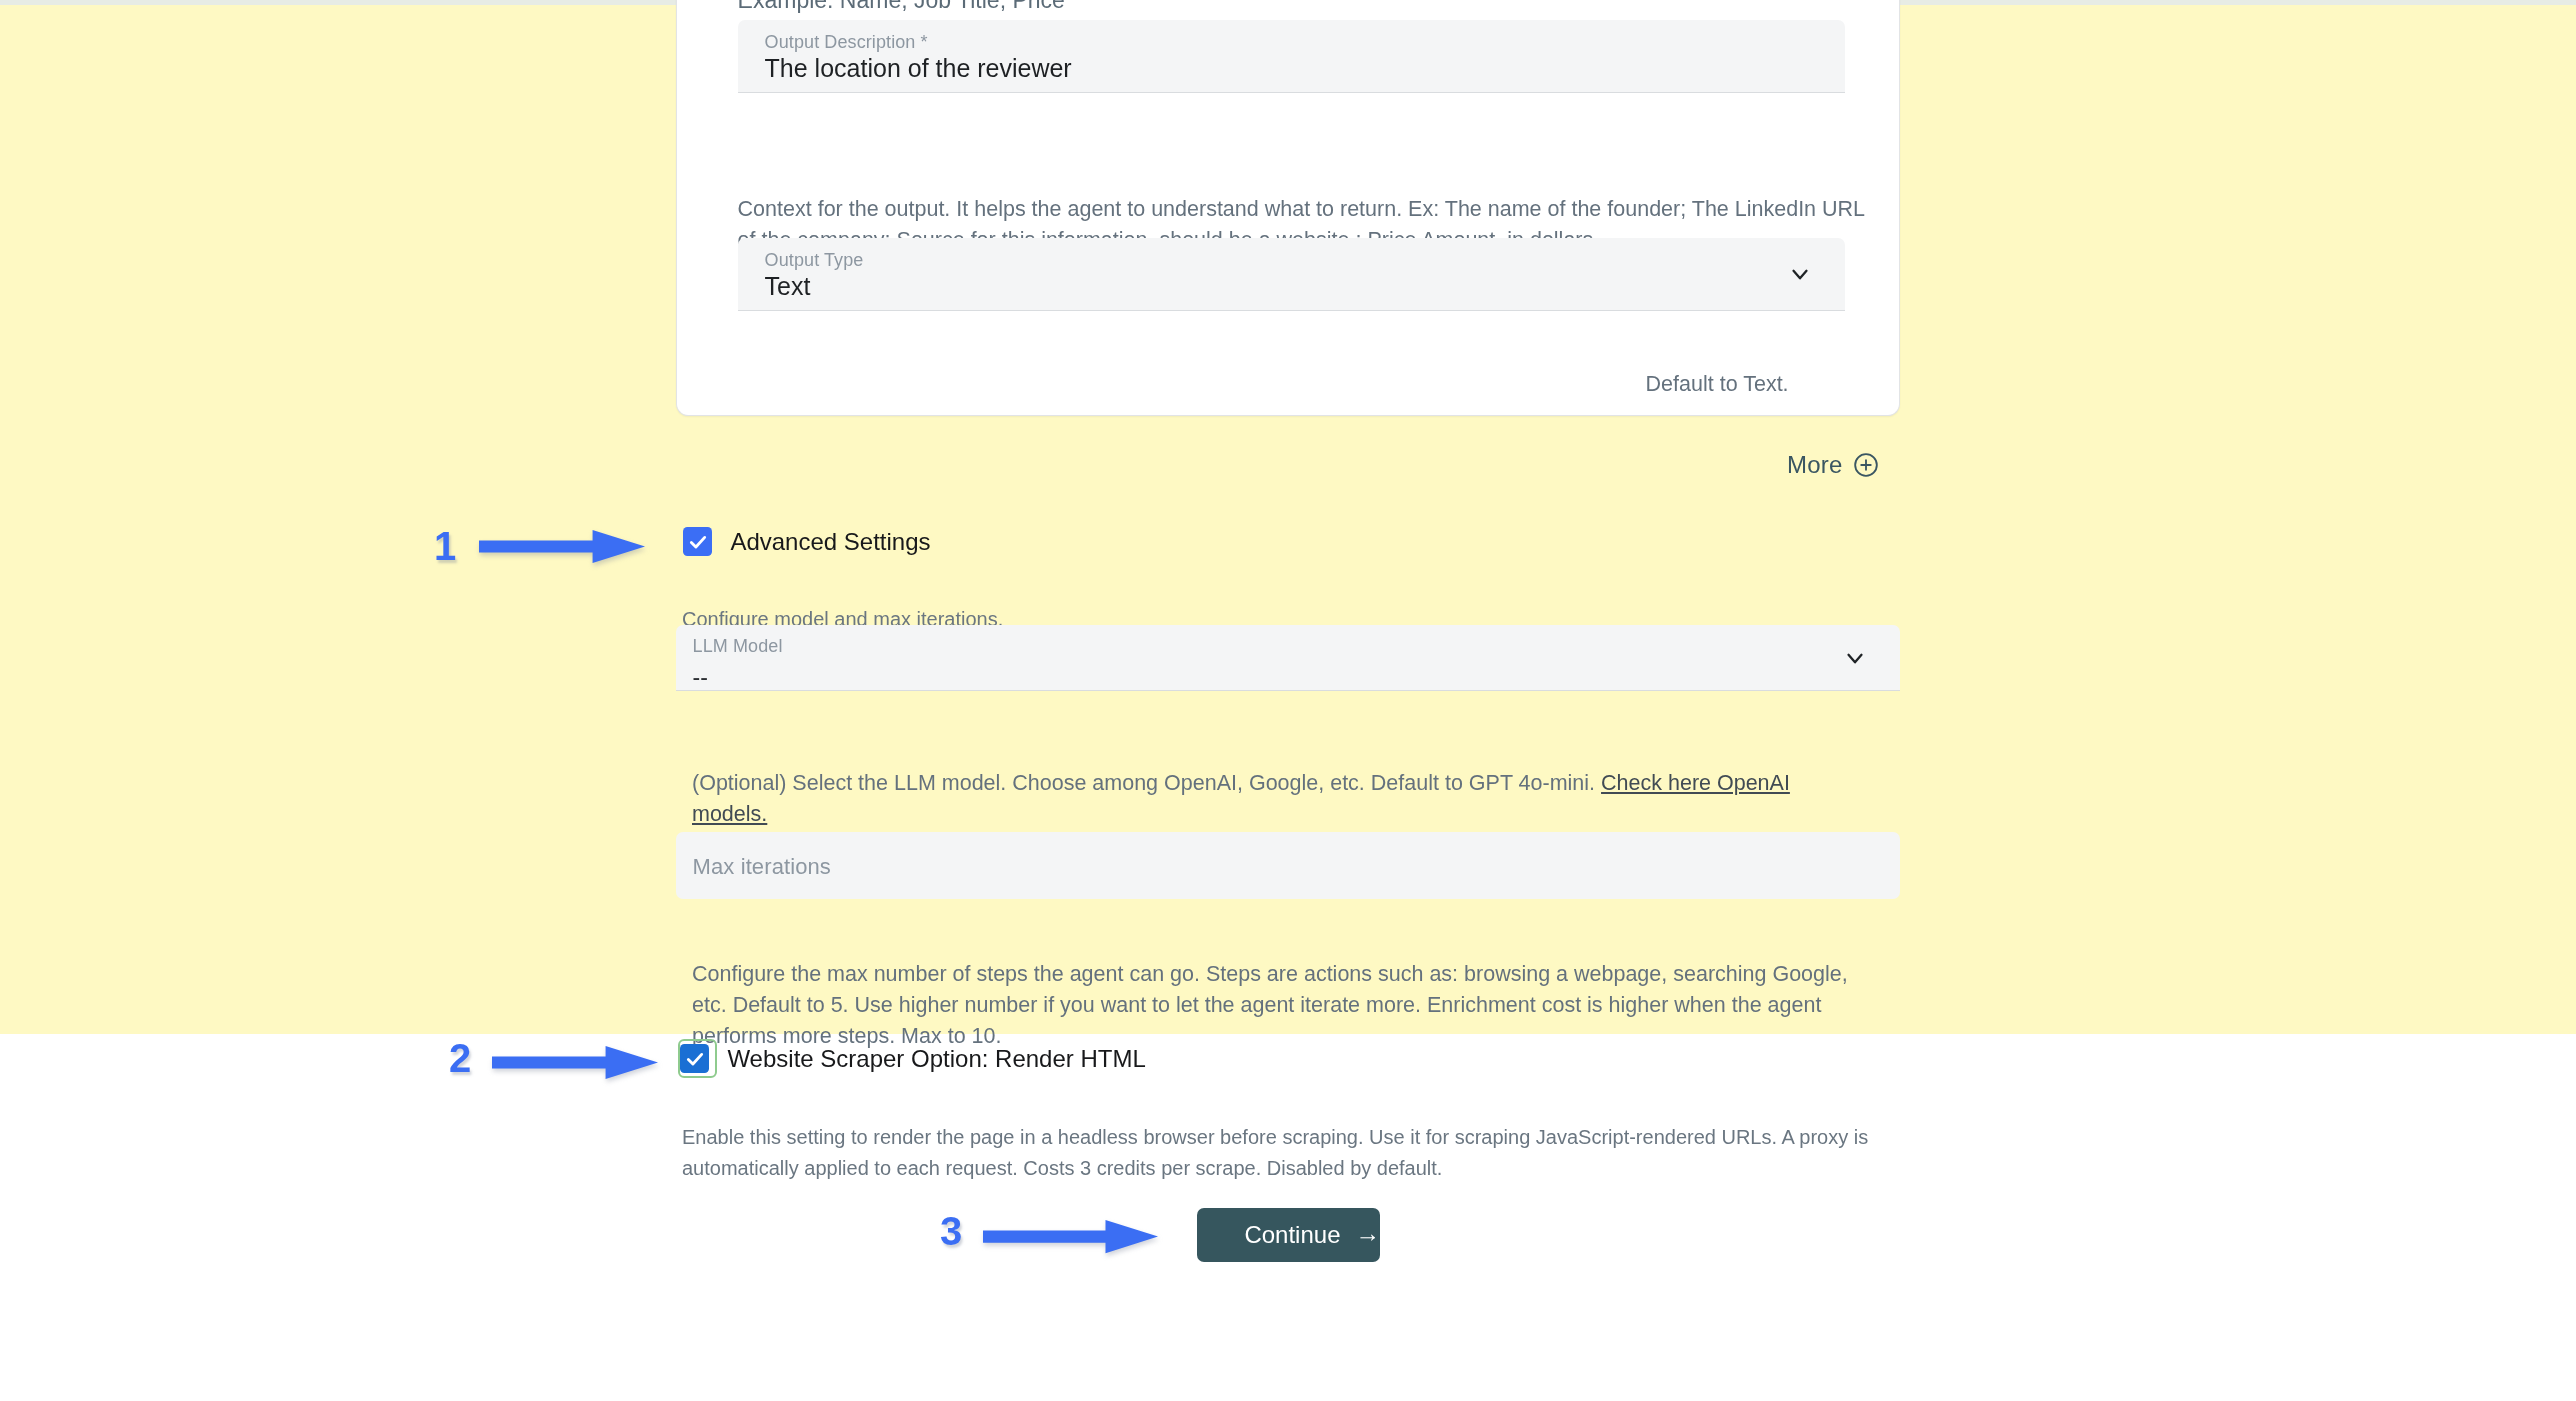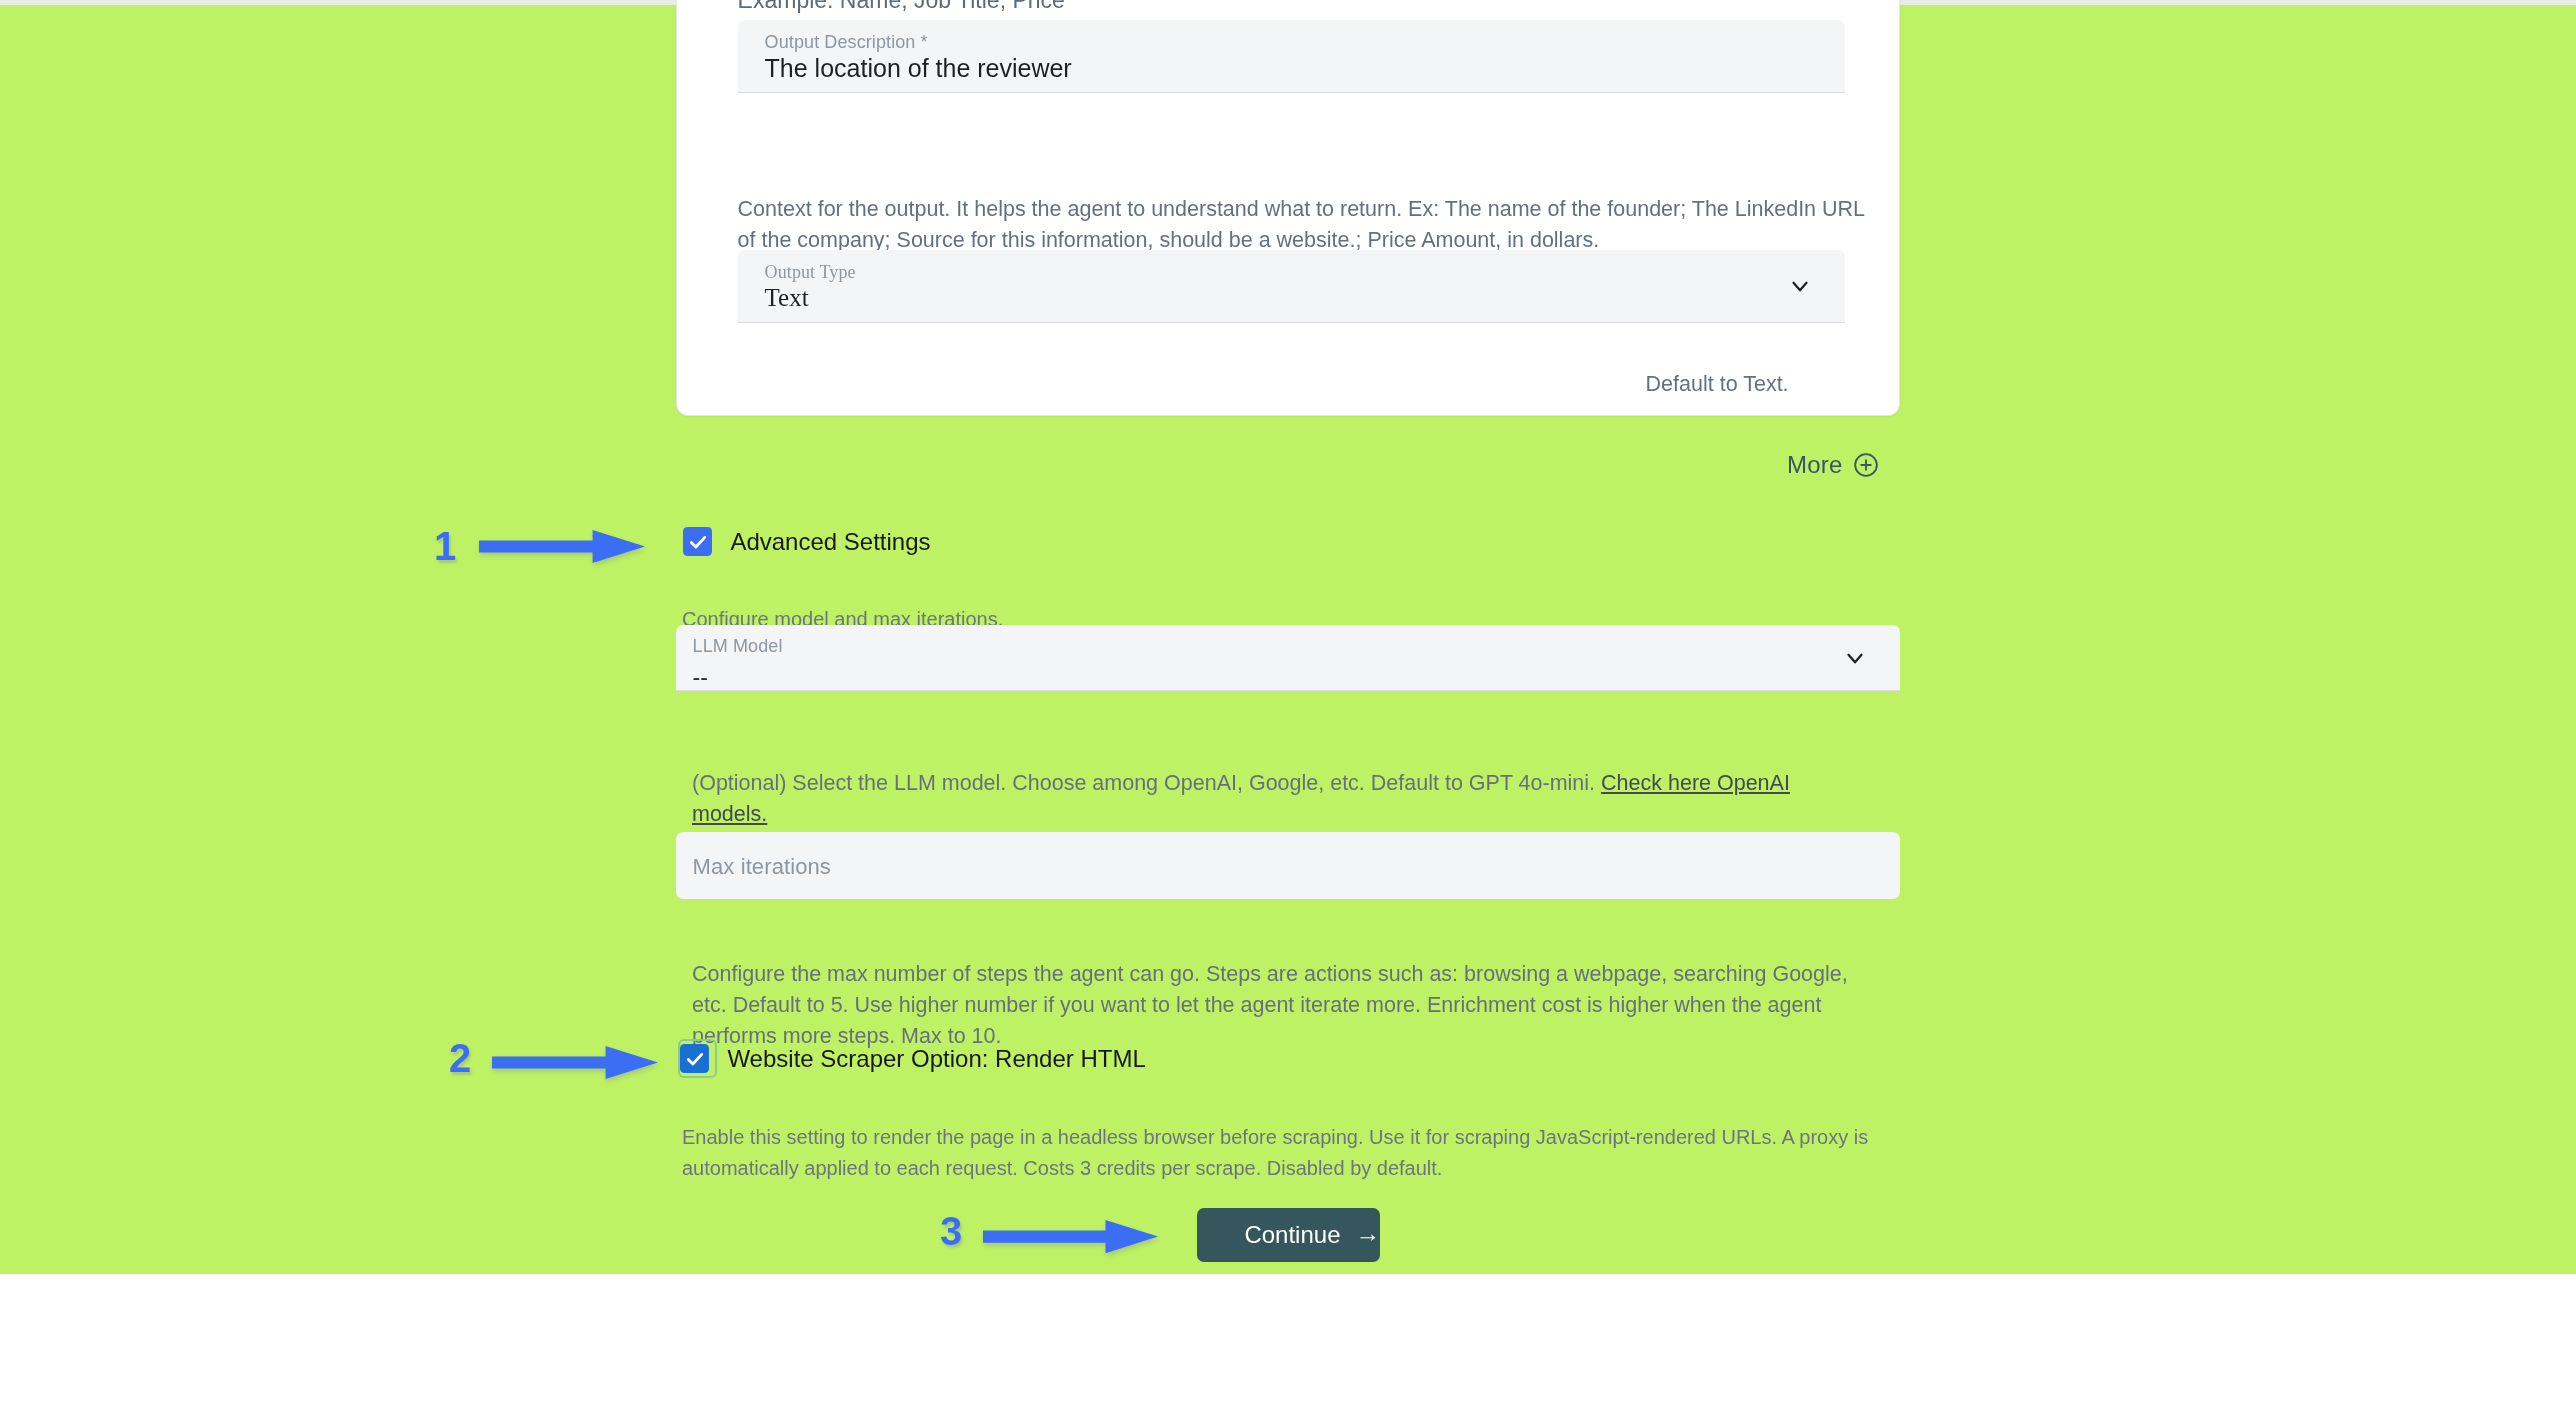--- a/index.html
+++ b/index.html
@@ -8,22 +8,22 @@
     width: 2576px;
     height: 1402px;
     background: #ffffff;
     font-family: "Liberation Sans", sans-serif;
     overflow: hidden;
   }
 
   #page {
     position: relative;
     width: 2576px;
-    height: 1274px;
-    background: #bef264;
+    height: 1034px;
+    background: #fef9c3;
   }
 
   
   .top-strip {
     position: absolute;
     top: 0; left: 0;
     width: 2576px;
     height: 5.3px;
     background: #e7ece5;
   }
@@ -224,21 +224,21 @@
 
       <div class="example-line">Example: Name, Job Title, Price</div>
 
       <div class="field" style="left:44px; top:125px; width:1107px; height:73px;">
         <span class="field-label">Output Description *</span>
         <span class="field-value">The location of the reviewer</span>
       </div>
 
       <div class="helper" style="left:44px; top:251px; width:1139px;">Context for the output. It helps the agent to understand what to return. Ex: The name of the founder; The LinkedIn URL of the company; Source for this information, should be a website.; Price Amount, in dollars.</div>
 
-      <div class="field" style="left:44px; top:355px; width:1107px; height:73px;font-family:Liberation Serif, serif;">
+      <div class="field" style="left:44px; top:343px; width:1107px; height:73px;">
         <span class="field-label">Output Type</span>
         <span class="field-value">Text</span>
         <span class="chevron">
           <svg viewBox="0 0 24 24" fill="none" stroke="#1f2326" stroke-width="2.1" stroke-linecap="round" stroke-linejoin="round">
             <polyline points="6 9 12 16 18 9"></polyline>
           </svg>
         </span>
       </div>
 
       <div class="helper" style="left:44px; top:426px; width:1051px;text-align:right;">Default to Text.</div>

